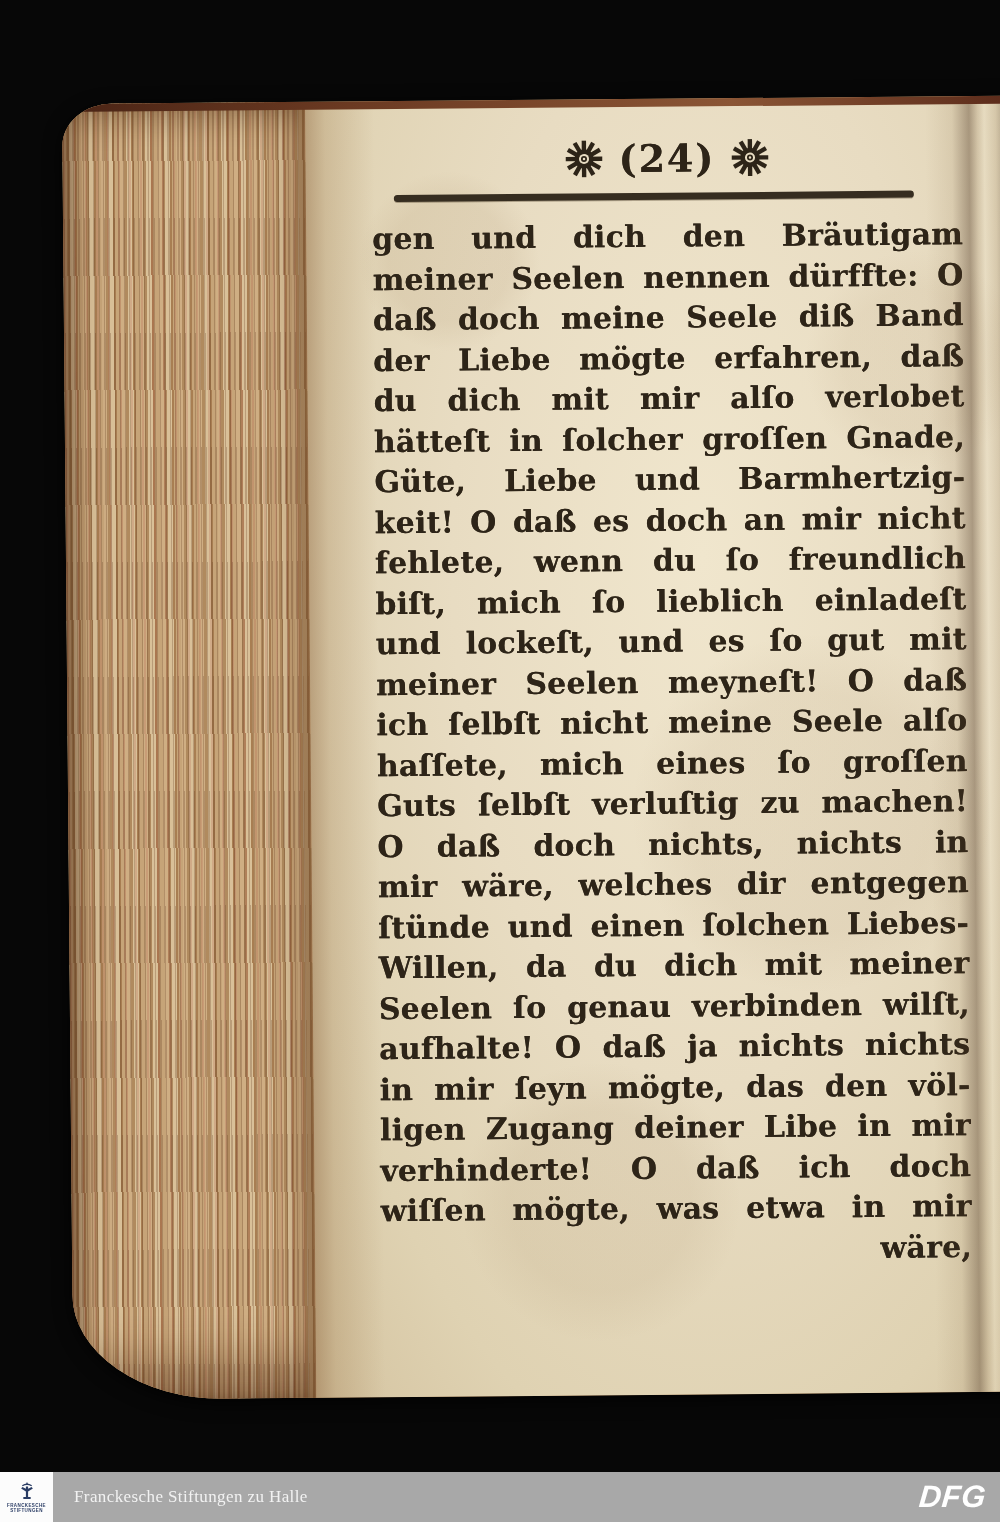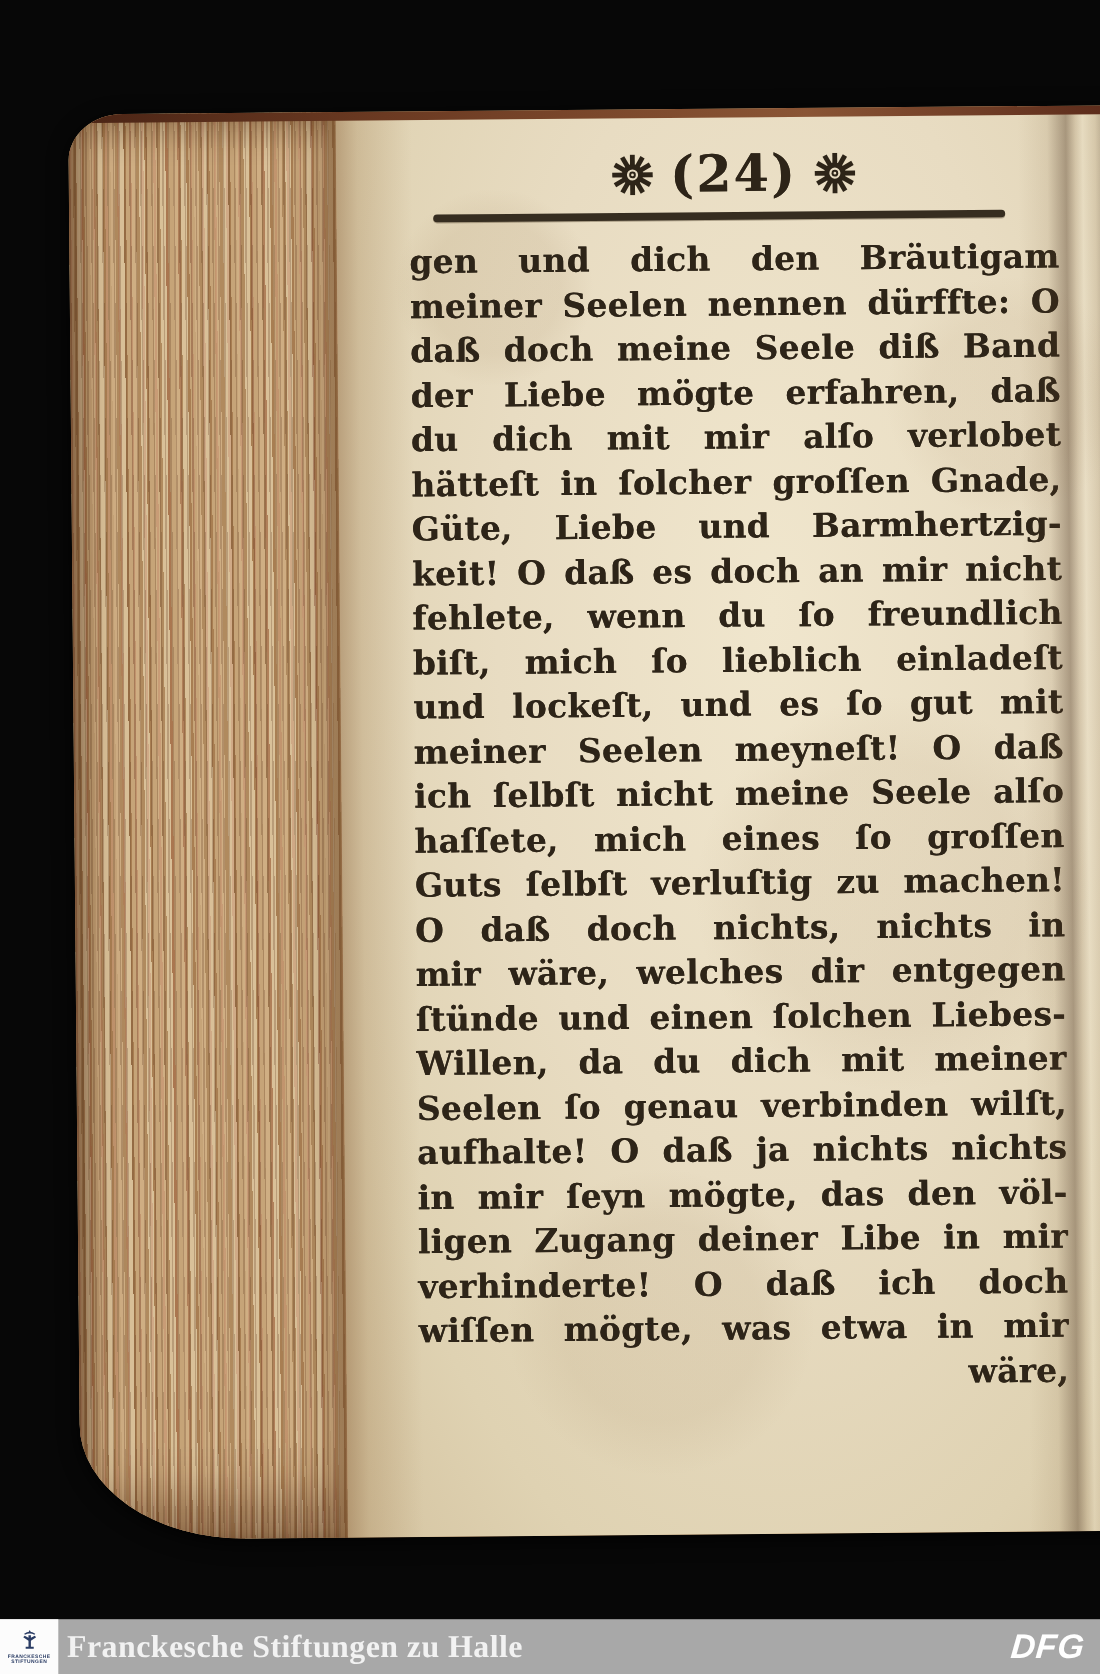--- a/index.html
+++ b/index.html
@@ -68,21 +68,21 @@
   .page-inner{
     position:absolute;inset:0;z-index:3;
     padding:30px 58px 0 66px;
     color:#2d2418;
   }
   .page-header{
     display:flex;justify-content:center;align-items:center;gap:16px;
     height:46px;
   }
   .page-number{
-    font-size:46px;font-weight:bold;letter-spacing:2px;
+    font-size:38px;font-weight:bold;letter-spacing:2px;
     text-shadow:0 0 0.6px rgba(40,30,15,0.8);
   }
   .rosette{width:37px;height:37px;display:block;}
   .header-rule{
     height:7px;background:#362d20;border-radius:4px;
     margin:12px 49px 0 22px;
     box-shadow:0 1px 0 rgba(60,45,25,0.35);
   }
   .text-block{
     margin-top:17px;
@@ -100,23 +100,23 @@
   .logo-box{
     width:53px;height:50px;background:#fcfcfc;flex:0 0 auto;
     display:flex;flex-direction:column;align-items:center;justify-content:center;
   }
   .logo-box svg{display:block;}
   .logo-text{
     font-family:"Liberation Sans", sans-serif;font-size:4.5px;line-height:5.5px;
     letter-spacing:0.4px;color:#2a3c64;font-weight:bold;text-align:center;
   }
   .footer-title{
-    margin-left:8px;
+    margin-left:21px;
     font-family:"Liberation Serif", serif;
-    font-size:29px;color:#f2f2f2;letter-spacing:0.4px;font-weight:700;
+    font-size:17px;color:#f2f2f2;letter-spacing:0.4px;font-weight:400;
   }
   .dfg{
     margin-left:auto;margin-right:14px;
     font-family:"Liberation Sans", sans-serif;
     font-weight:bold;font-style:italic;font-size:31px;color:#ffffff;
     letter-spacing:0.5px;transform:skew(-5deg);
   }
 </style>
 </head>
 <body>

